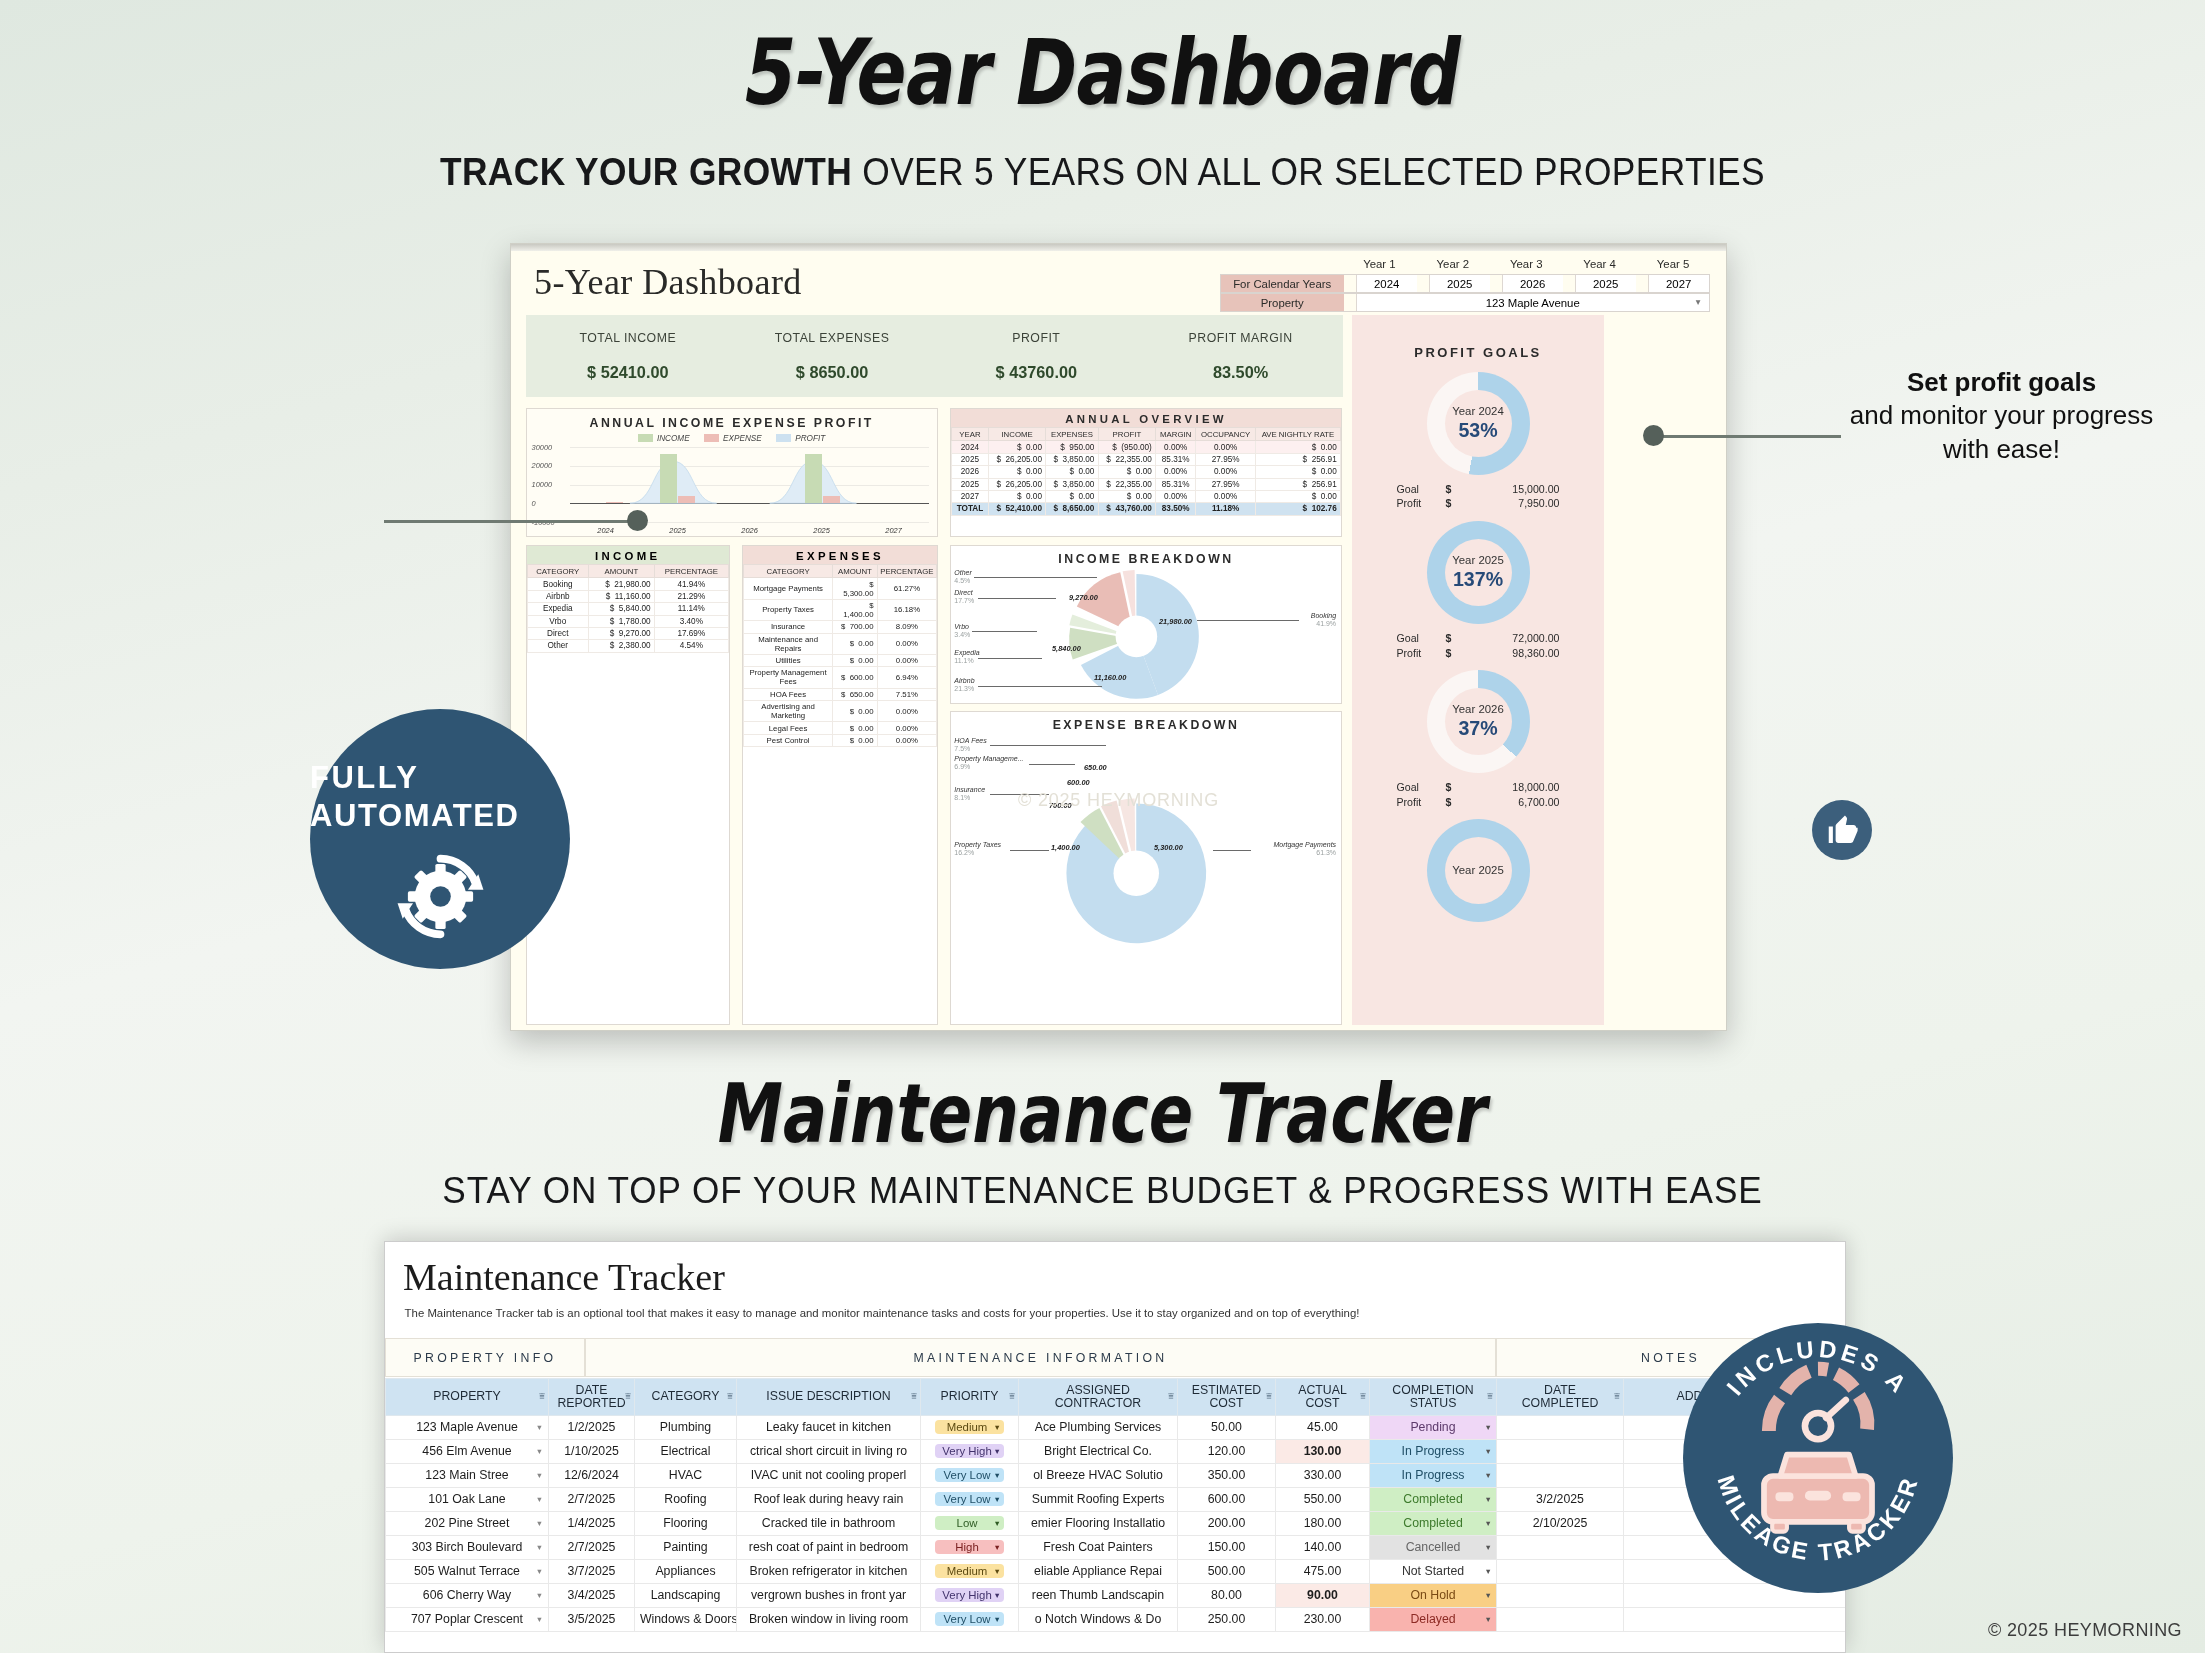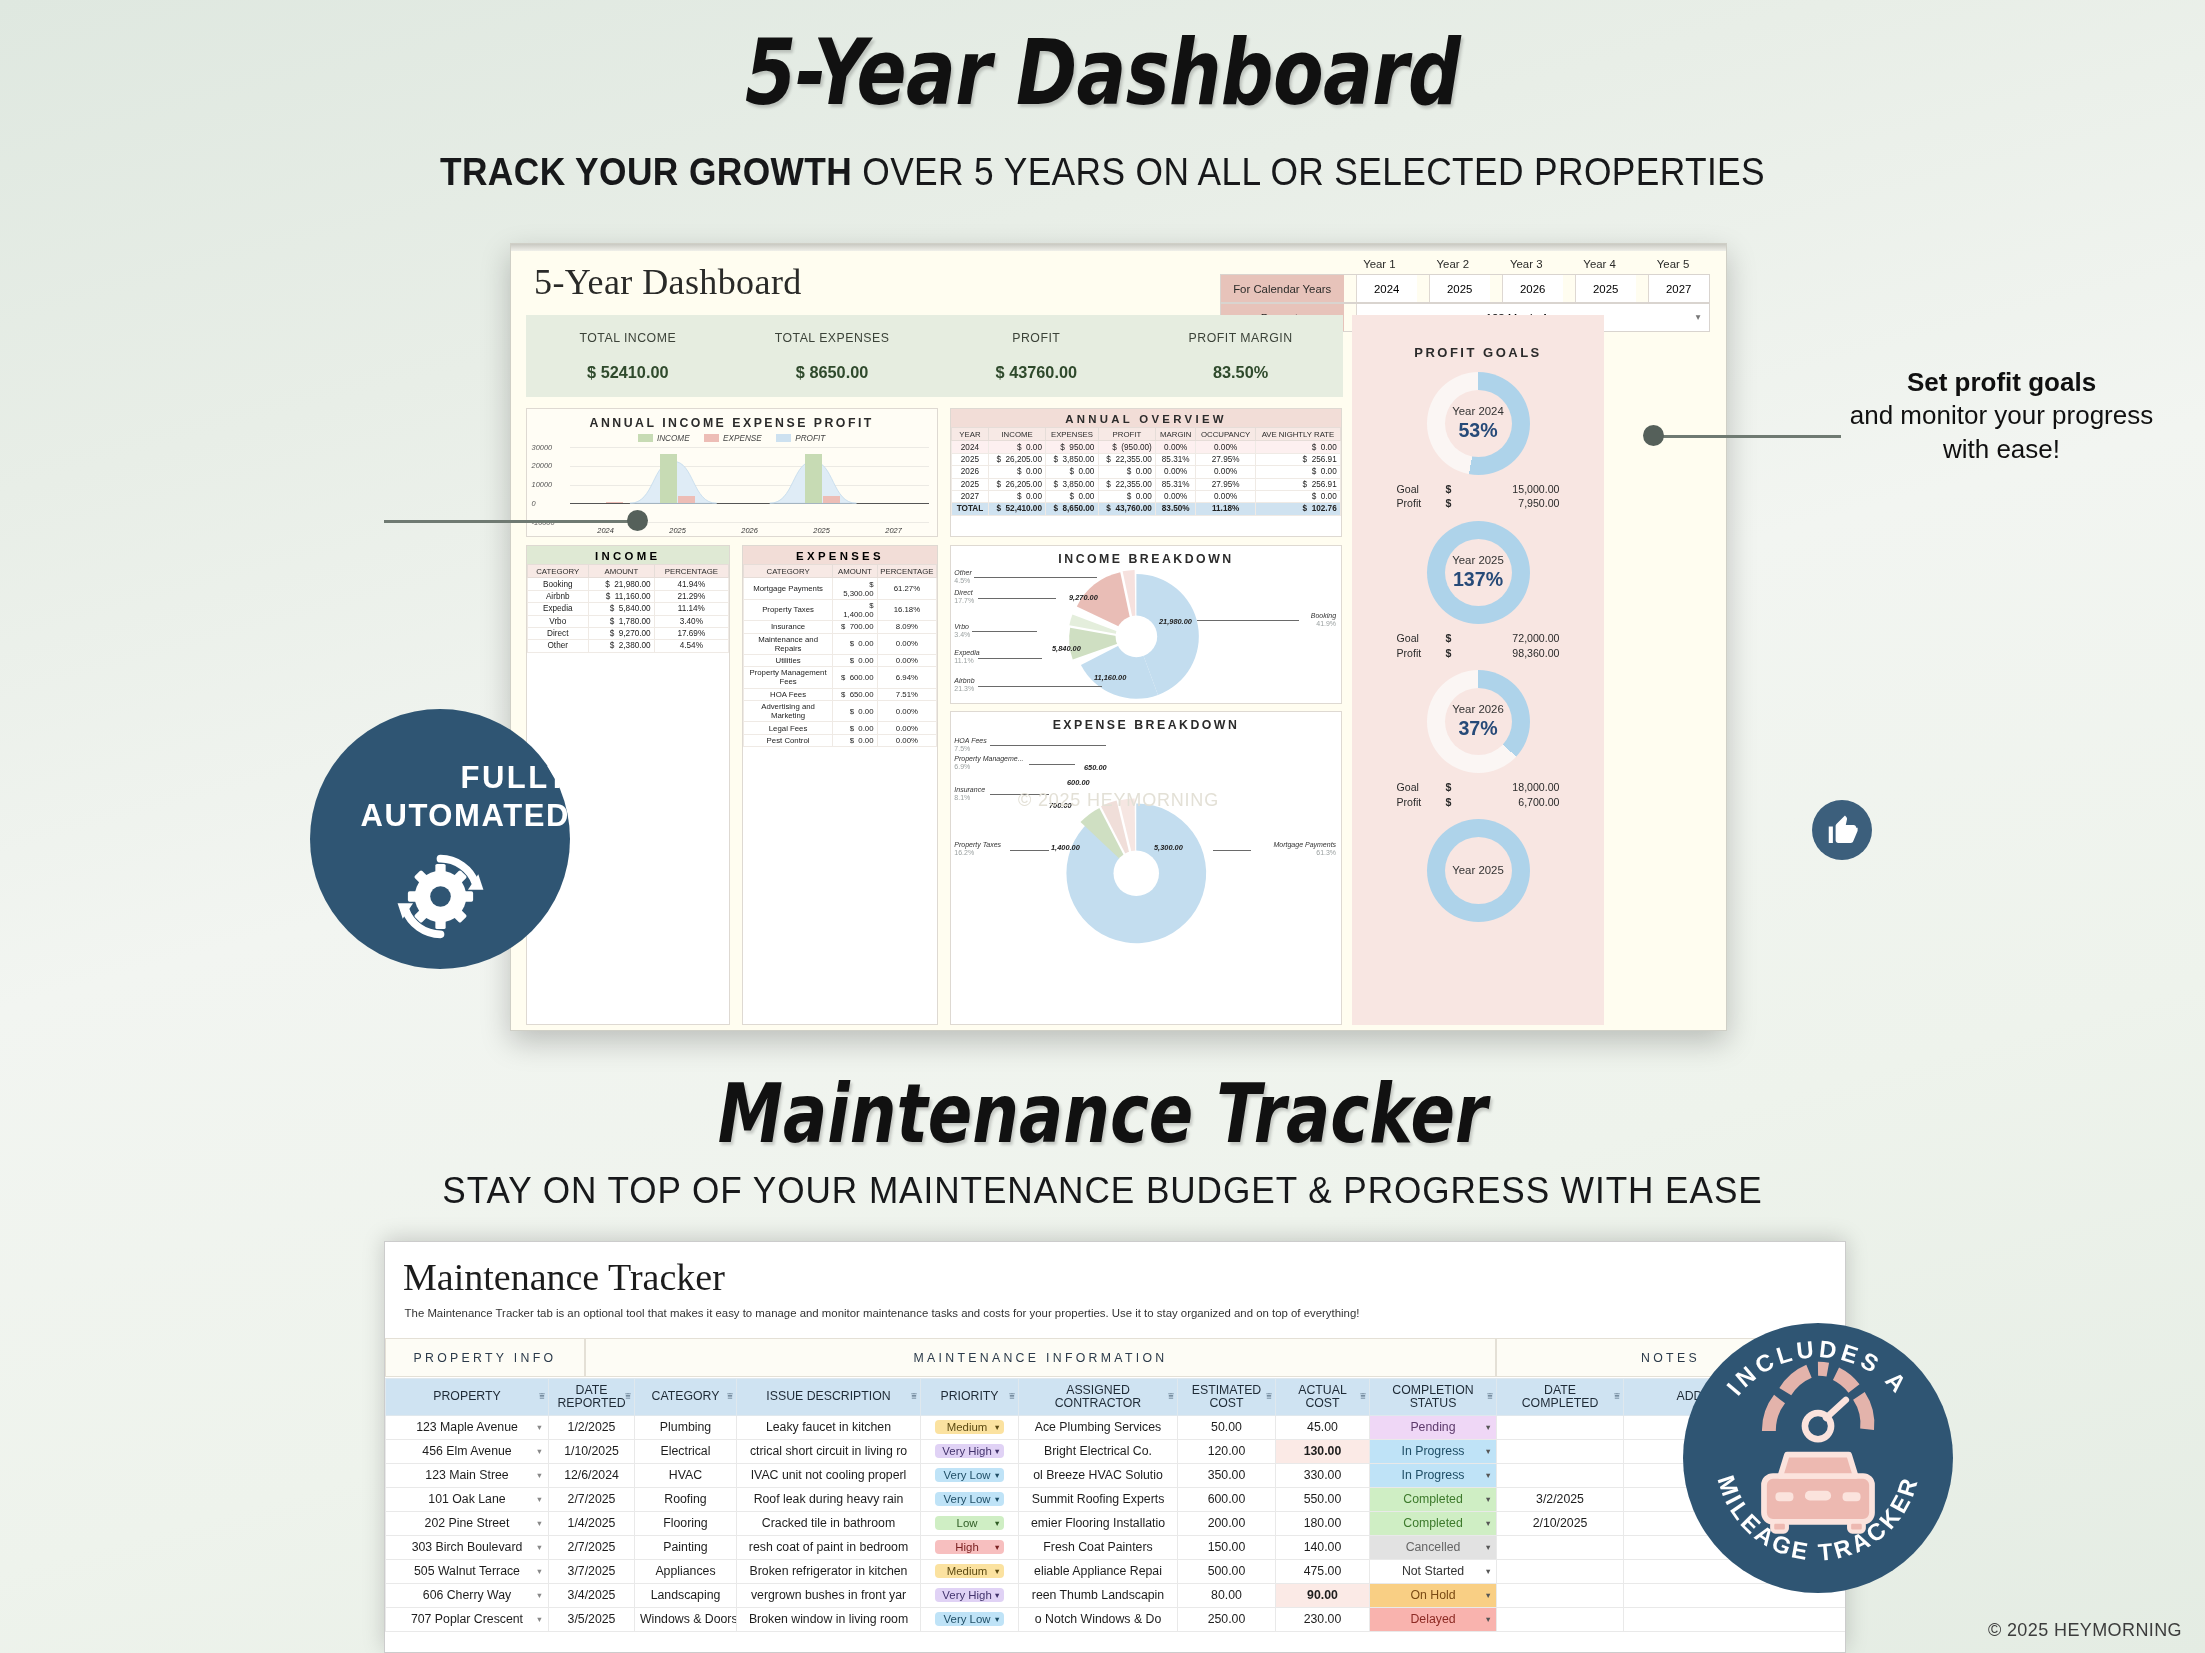--- a/index.html
+++ b/index.html
@@ -51,21 +51,21 @@
   .sheet-title{
     position:absolute; left:23px; top:9.8px; font-family:"Liberation Serif", serif;
     font-size:36px; color:#2a2a28; letter-spacing:0.4px;
   }
 
   
   .yearsel{position:absolute; right:16.3px; top:6.5px; width:490px; font-size:10.6px;}
   .yearsel .hdr{display:flex; height:16.3px;}
   .yearsel .hdr .lbl{width:123px;}
   .yearsel .hdr .yc{flex:1; text-align:center; color:#2a2a28; font-size:11.4px;}
-  .yearsel .row{display:flex; height:29px; border:0.8px solid #d9d4cf;gap:12px;}
+  .yearsel .row{display:flex; height:19px; border:0.8px solid #d9d4cf;gap:12px;}
   .yearsel .rowlbl{width:123px; background:#e7c3ba; display:flex;align-items:center;justify-content:center;
     font-size:11.4px; color:#2b2b29;}
   .yearsel .yv{flex:1; background:#fff; border-left:0.8px solid #ded8d2; display:flex;align-items:center;justify-content:center;font-size:11.4px;}
   .yearsel .prop{flex:1; background:#fff; border-left:0.8px solid #ded8d2; display:flex;align-items:center;justify-content:center;
     position:relative; font-size:11.4px;}
   .yearsel .prop .caret{position:absolute; right:6.5px; font-size:8.2px; color:#777;}
 
   
   .kpi{position:absolute; left:14.7px; top:64px; width:817px; height:82px; background:#e6ede0;
        display:flex; align-items:center;}
@@ -162,21 +162,21 @@
   .dotmark{position:absolute; width:21px; height:21px; border-radius:50%; background:#55605a;}
 
   .bluebox{position:absolute; left:1785px; top:614px; width:404px; height:290px;
     background:#d6e6f7; border-radius:18px; padding:23px 24.5px 16.3px 24.5px;
     font-style:italic; font-size:27px; line-height:1.33; color:#111; text-align:right;}
   .bluebox b{font-weight:bold;}
   .thumb{position:absolute; left:1812px; top:800px; width:60px; height:60px; border-radius:50%;
     background:#3c5f7c; display:flex; align-items:center; justify-content:center; color:#fff; font-size:31px;}
 
   
-  .badge{position:absolute; border-radius:50%; background:#2f5573; color:#fff; text-align:right;}
+  .badge{position:absolute; border-radius:50%; background:#2f5573; color:#fff; text-align:left;}
   .badge-auto{left:310px; top:709px; width:260px; height:260px;}
   .badge-auto .t1{margin-top:51px; font-size:31px; font-weight:bold; letter-spacing:2.5px;}
   .badge-auto .t2{font-size:31px; font-weight:bold; letter-spacing:1.6px; margin-top:1.6px;}
   .badge-mil{left:1683px; top:1323px; width:270px; height:270px;}
 
   .footer{position:absolute; right:23px; bottom:13px; font-size:18px; color:#3c3c3c; letter-spacing:0.4px;}
 </style>
 </head>
 <body>
 

